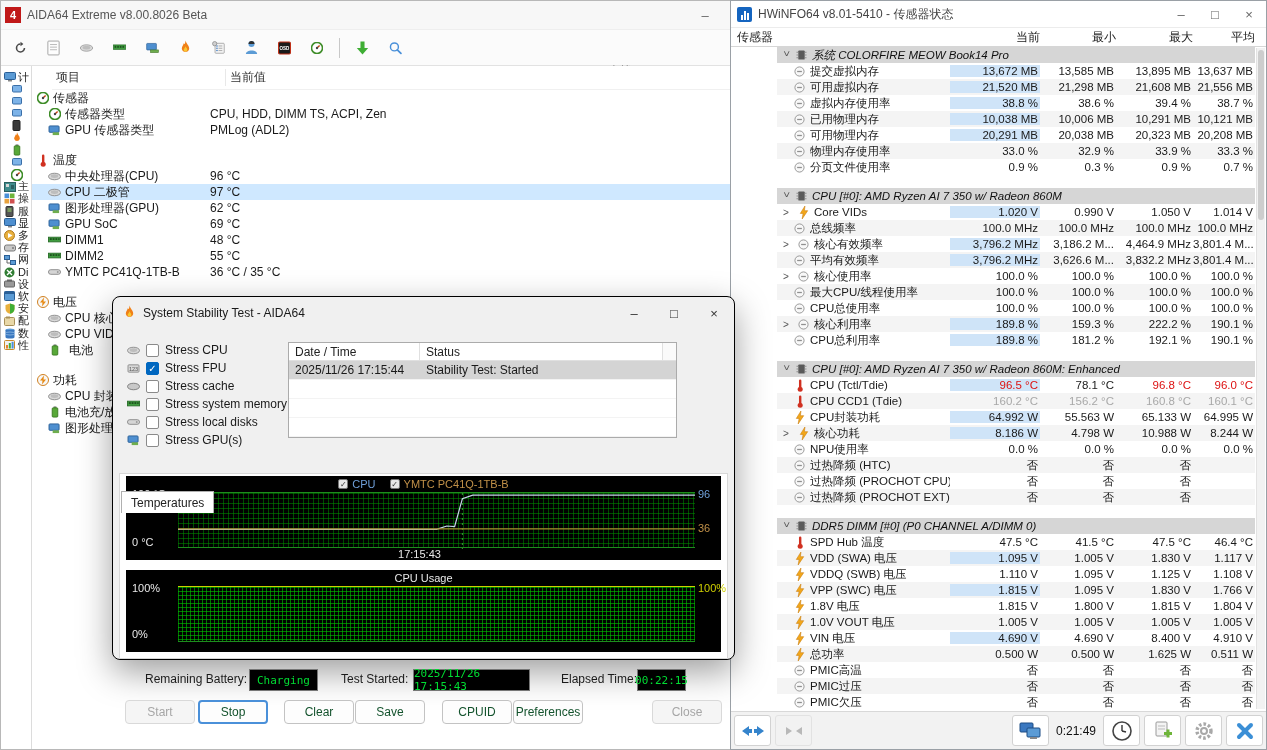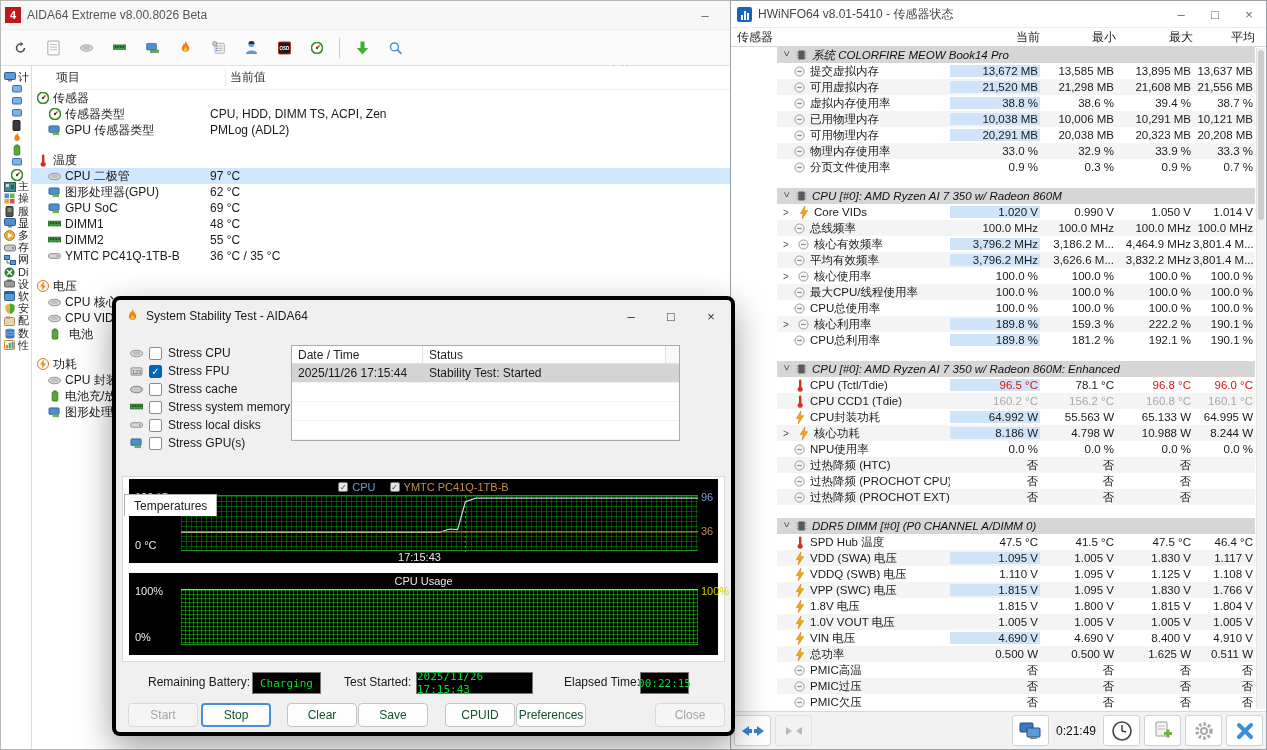--- a/index.html
+++ b/index.html
@@ -27,21 +27,21 @@
   .tree-header .c1 { padding-left:4px; width:174px; border-right:1px solid #e8e8e8; }
   .tree-header .c2 { padding-left:4px; }
   .tree-row { height:16px; display:flex; align-items:center; position:relative; white-space:nowrap; }
   .tree-row.selected { background:#cfe8ff; }
   .tree-row .lbl { display:flex; align-items:center; gap:4px; }
   .tree-row .val { position:absolute; left:178px; }
   .tree-gap { height:14px; }
   .mini { width:13px; height:13px; display:inline-flex; align-items:center; justify-content:center; flex:0 0 auto; }
 
   
-  #dialog { left:112px; top:296px; width:623px; height:440px; background:#f0f0f0; border:4px solid #000000; border-radius:8px; box-shadow:0 12px 34px rgba(0,0,0,.38); z-index:5; }
+  #dialog { left:112px; top:296px; width:623px; height:364px; background:#f0f0f0; border:1px solid #000000; border-radius:8px; box-shadow:0 12px 34px rgba(0,0,0,.38); z-index:5; }
   .dlg-titlebar { height:32px; display:flex; align-items:center; padding-left:10px; }
   .dlg-title { font-size:12px; color:#1a1a1a; margin-left:7px; }
   .dlg-caps { margin-left:auto; display:flex; }
   .dlg-cap { width:40px; height:30px; display:flex; align-items:center; justify-content:center; color:#333; font-size:13px; }
   .dlg-checks { position:absolute; left:14px; top:44px; }
   .dlg-check-row { height:18px; display:flex; align-items:center; gap:6px; }
   .cb { width:13px; height:13px; border:1px solid #8a8a8a; border-radius:2px; background:#fff; display:flex; align-items:center; justify-content:center; font-size:10px; color:#fff; flex:0 0 auto; }
   .cb.checked { background:#0067c0; border-color:#0067c0; }
   .dlg-table { position:absolute; left:175px; top:45px; width:389px; height:96px; background:#fff; border:1px solid #ababab; display:flex; flex-direction:column; overflow:hidden; }
   .dlg-thead { display:flex; height:20px; border-bottom:1px solid #e0e0e0; align-items:center; color:#222; }
@@ -502,20 +502,32 @@
               <span class="mini">
                 <svg width="8" height="13" viewBox="0 0 8 14">
                   <rect x="2.9" y="0.5" width="2.6" height="9" rx="1.3" fill="#d03020"></rect>
                   <circle cx="4.2" cy="11" r="2.7" fill="#d03020"></circle>
                 </svg>
               </span>
               <span>温度</span>
             </span>
             <span class="val"></span>
           </div>
+          <div class="tree-row">
+            <span class="lbl" style="padding-left: 16px;">
+              <span class="mini">
+                <svg width="13" height="9" viewBox="0 0 14 9">
+                  <ellipse cx="7" cy="4.5" rx="6.5" ry="3.5" fill="#d8d8d8" stroke="#8a8a8a"></ellipse>
+                  <ellipse cx="7" cy="4" rx="4" ry="2" fill="#bdbdbd"></ellipse>
+                </svg>
+              </span>
+              <span>中央处理器(CPU)</span>
+            </span>
+            <span class="val">96 °C</span>
+          </div>
           <div class="tree-row selected">
             <span class="lbl" style="padding-left: 16px;">
               <span class="mini">
                 <svg width="13" height="9" viewBox="0 0 14 9">
                   <ellipse cx="7" cy="4.5" rx="6.5" ry="3.5" fill="#d8d8d8" stroke="#8a8a8a"></ellipse>
                   <ellipse cx="7" cy="4" rx="4" ry="2" fill="#bdbdbd"></ellipse>
                 </svg>
               </span>
               <span>CPU 二极管</span>
             </span>

